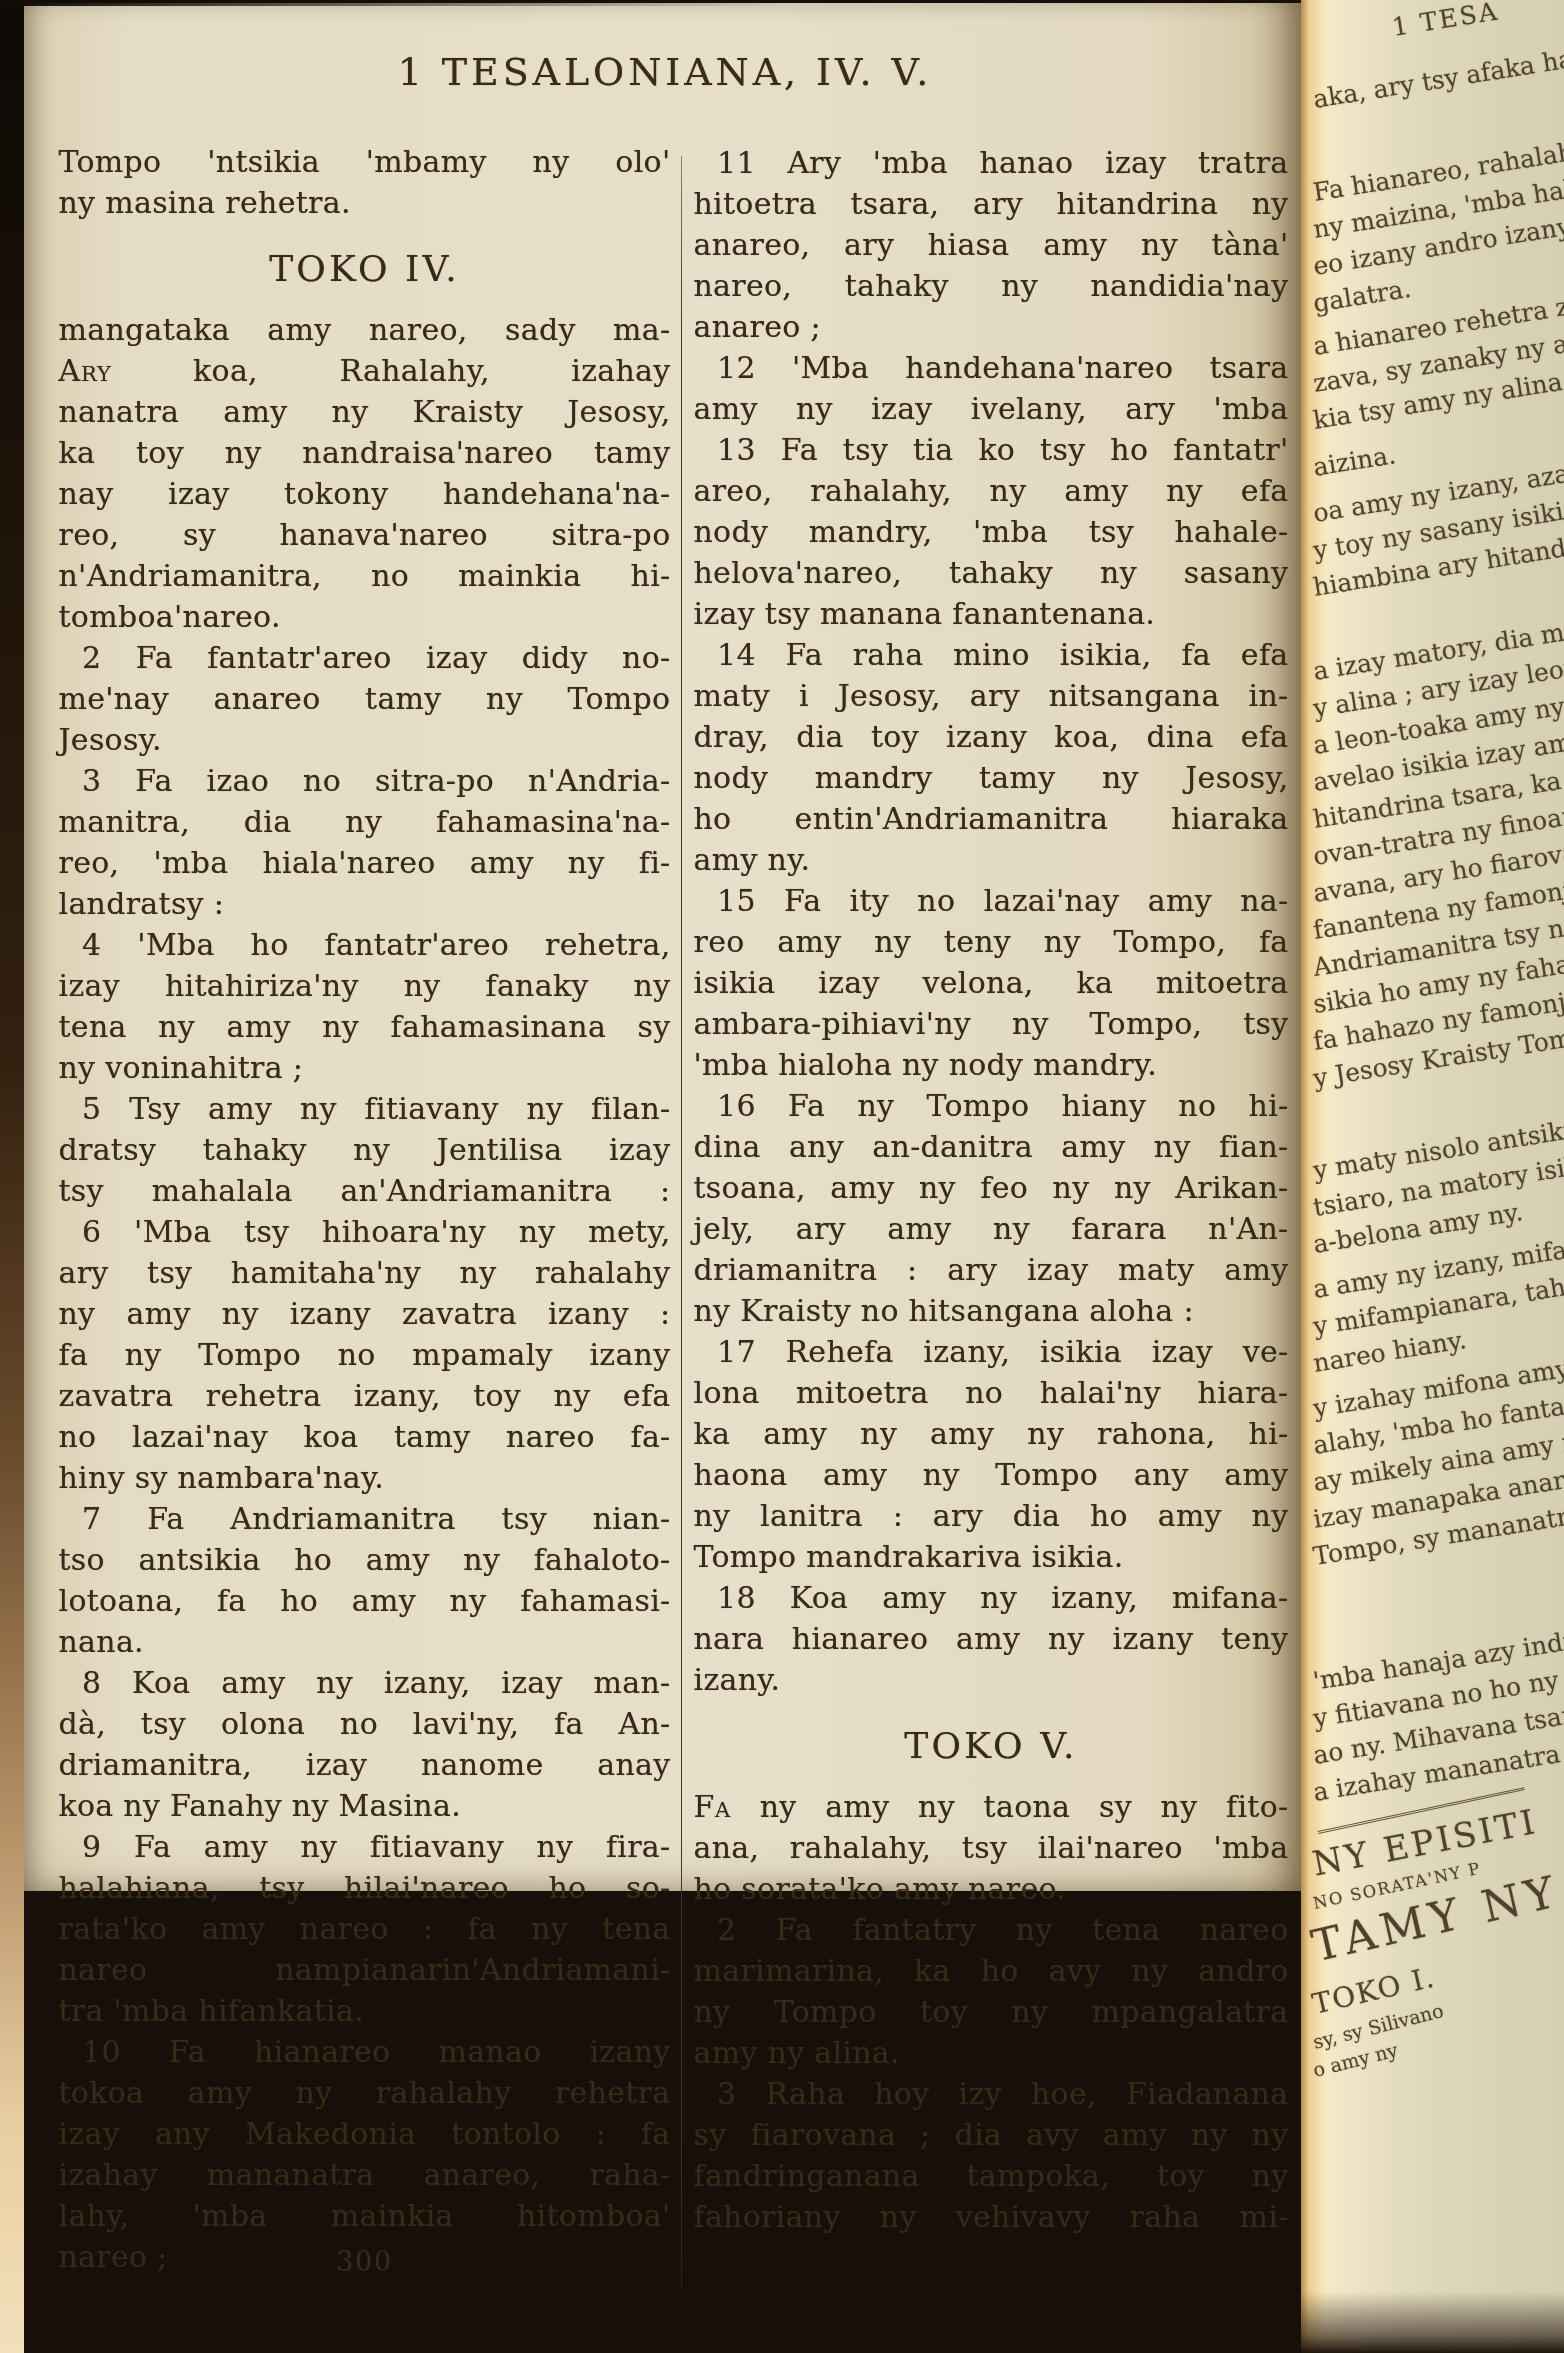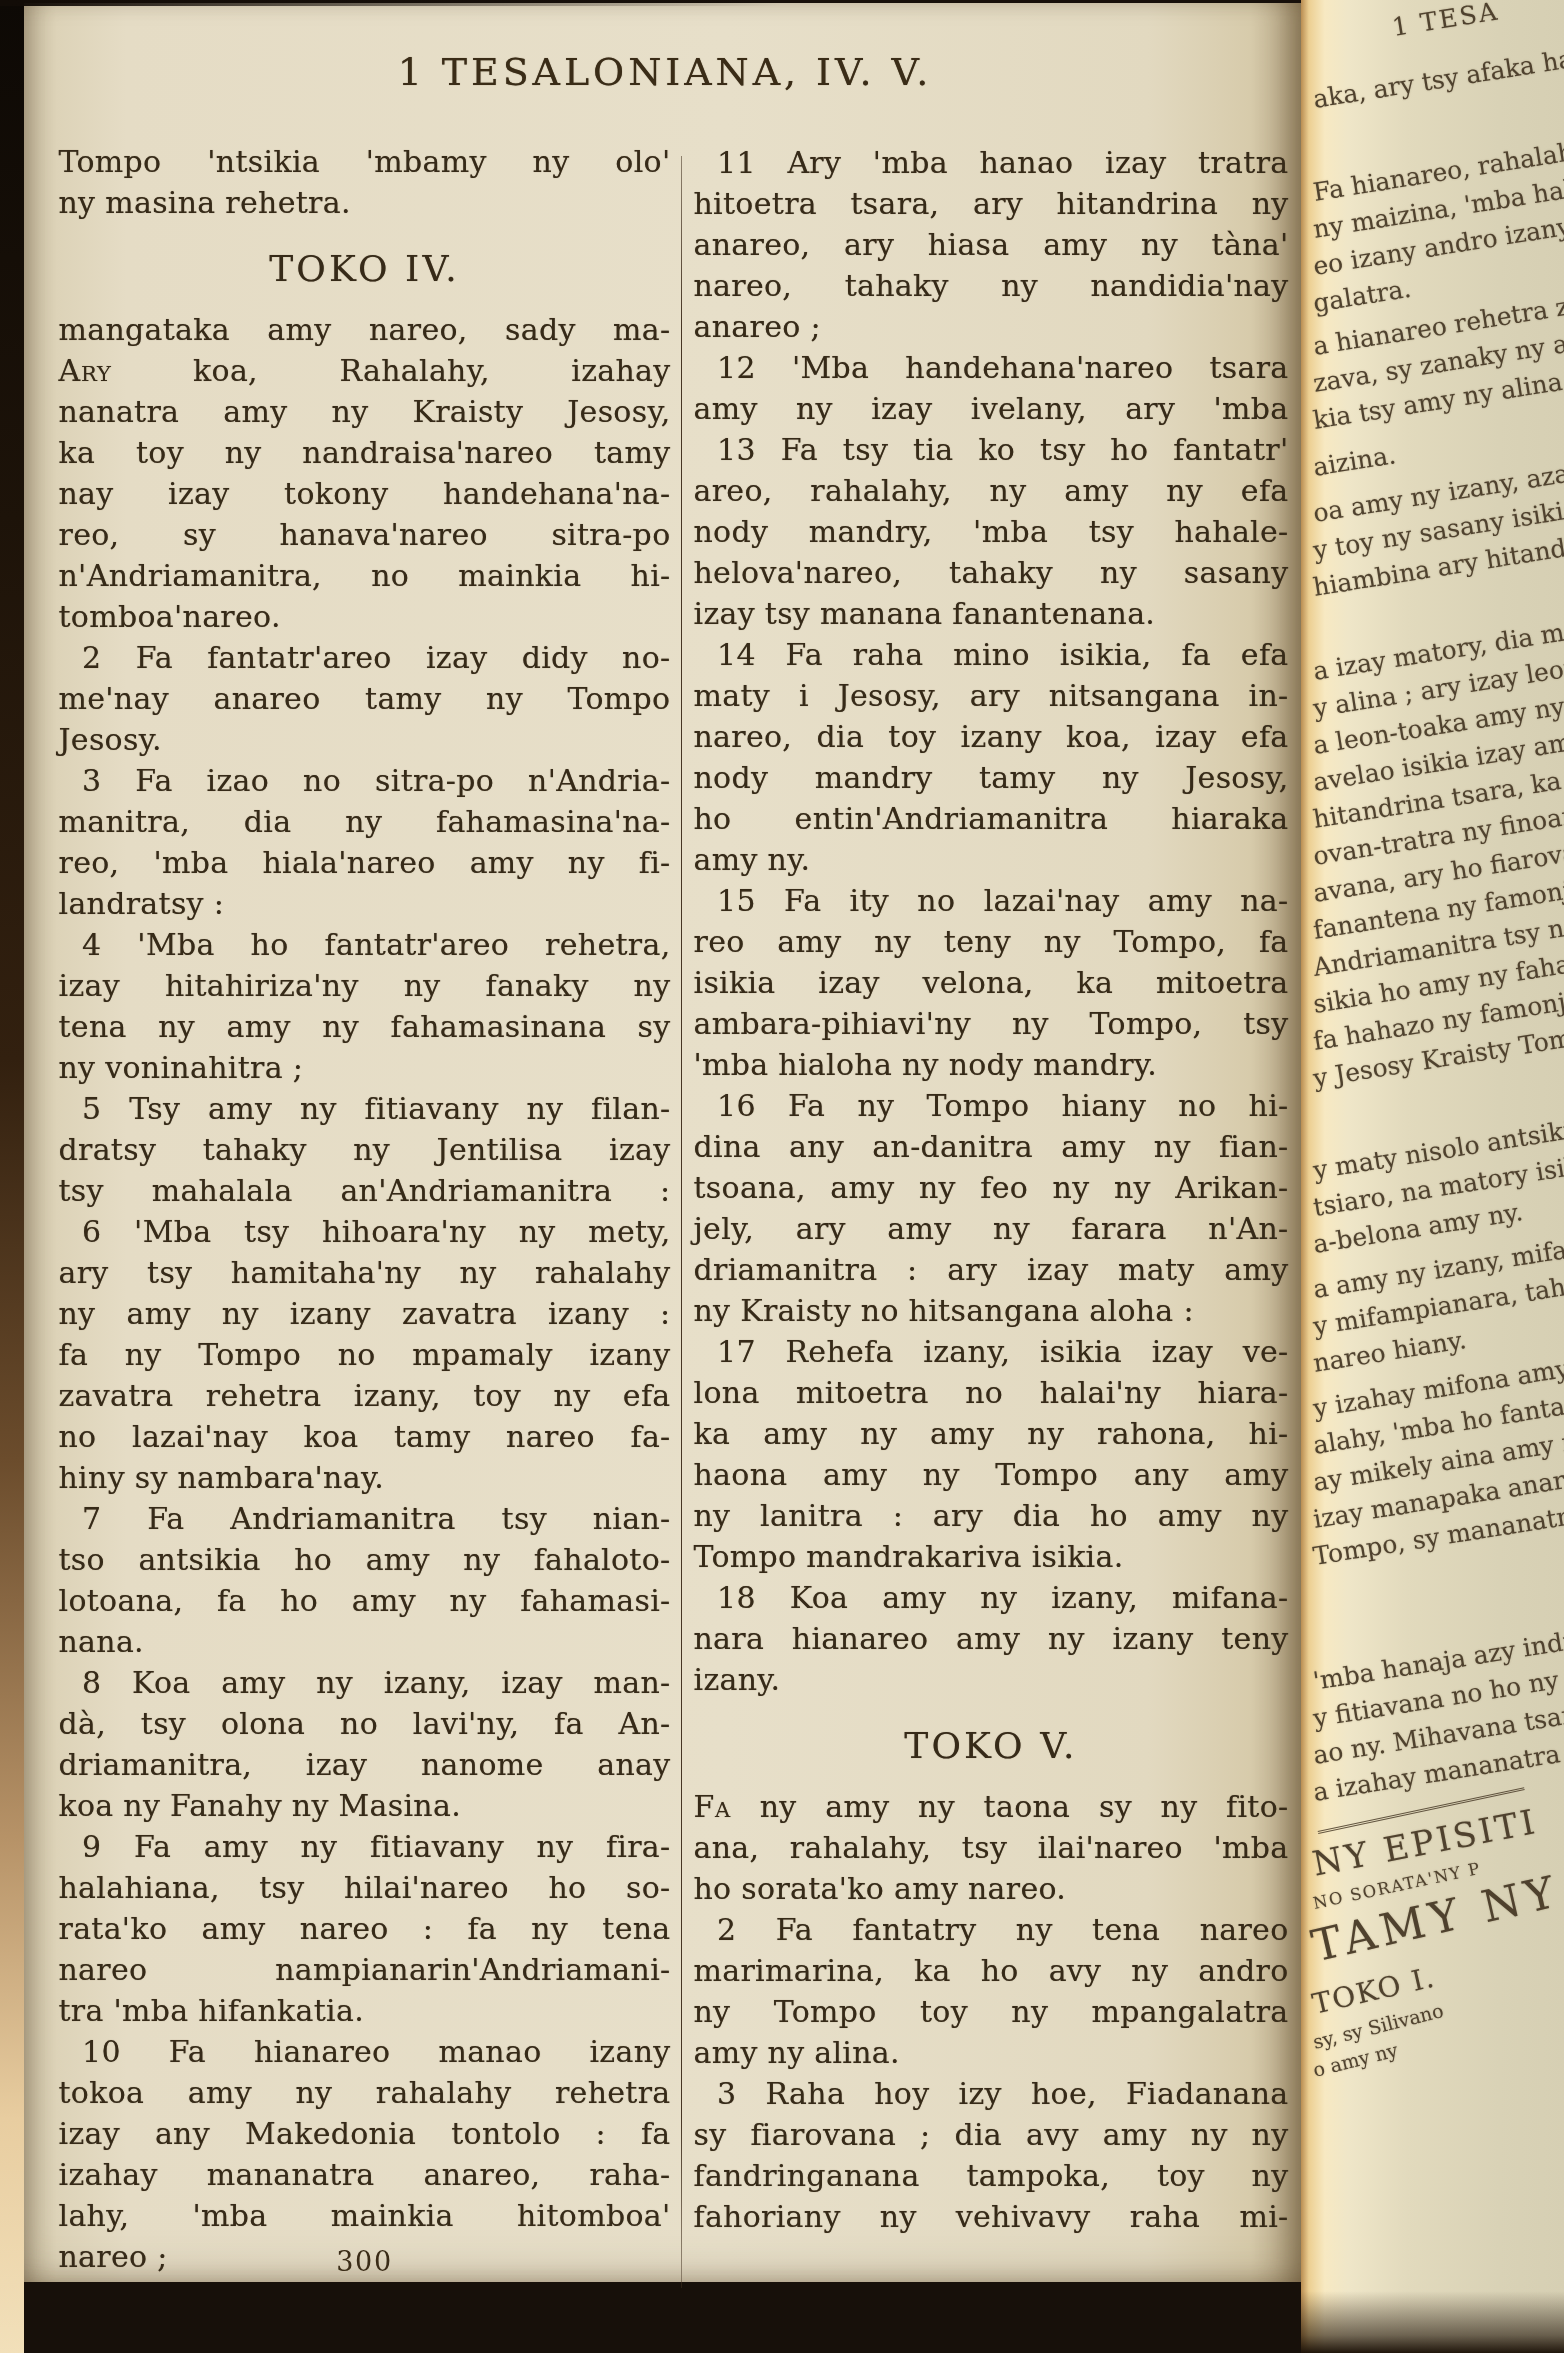--- a/index.html
+++ b/index.html
@@ -6,21 +6,21 @@
   .screenshot{position:relative;width:1565px;height:2354px;overflow:hidden;
     background:#17100a;font-family:"DejaVu Serif","Liberation Serif",serif;}
 
   
   .photo-edge-left{position:absolute;left:0;top:0;width:23.5px;height:2354px;
     background:linear-gradient(180deg,#0d0905 0%,#1d1309 22%,#32200f 45%,#6b4c2c 62%,#b69267 78%,#e8cda0 90%,#f2e0ba 100%);}
   .photo-edge-top{position:absolute;left:0;top:0;width:782px;height:6.3px;
     background:linear-gradient(90deg,#120c07 0%,rgba(18,12,7,0) 100%);}
 
   
-  .page{position:absolute;left:23.5px;top:3.1px;width:1277px;height:2279px;
+  .page{position:absolute;left:23.5px;top:3.1px;width:1277px;height:1888px;
     background:linear-gradient(90deg,#cdc2a5 0%,#ddd3b8 2.5%,#e5dcc5 8%,#e7dfc9 55%,#e2d9c0 88%,#d7cbab 96%,#b6a685 100%);
     box-shadow:inset -23.5px 0 31px -14px rgba(80,60,30,.55),inset 15.6px 0 27px -12.5px rgba(60,40,20,.4),inset 0 -31px 47px -31px rgba(90,70,40,.35);
     color:#362a18;}
   .book-header{position:absolute;top:47px;left:31px;width:1221px;text-align:center;
     font-size:38px;letter-spacing:3.9px;color:#3a2c17;text-shadow:0 0 0.8px rgba(58,44,23,.7);}
   .col{position:absolute;font-size:30px;line-height:41px;letter-spacing:0.3px;
     text-shadow:0 0 0.8px rgba(54,42,24,.55);}
   .col-left{left:35px;top:138px;width:612px;}
   .col-right{left:670px;top:139px;width:595px;}
   .line{text-align:justify;text-align-last:justify;white-space:normal;}
@@ -120,21 +120,21 @@
         <div class="line nj">anareo ;</div>
         <div class="line ind">12 'Mba handehana'nareo tsara</div>
         <div class="line">amy ny izay ivelany, ary 'mba</div>
         <div class="line ind">13 Fa tsy tia ko tsy ho fantatr'</div>
         <div class="line">areo, rahalahy, ny amy ny efa</div>
         <div class="line">nody mandry, 'mba tsy hahale-</div>
         <div class="line">helova'nareo, tahaky ny sasany</div>
         <div class="line nj">izay tsy manana fanantenana.</div>
         <div class="line ind">14 Fa raha mino isikia, fa efa</div>
         <div class="line">maty i Jesosy, ary nitsangana in-</div>
-        <div class="line">nareo, dia toy izany koa, izay efa</div>
+        <div class="line">dray, dia toy izany koa, dina efa</div>
         <div class="line">nody mandry tamy ny Jesosy,</div>
         <div class="line">ho entin'Andriamanitra hiaraka</div>
         <div class="line nj">amy ny.</div>
         <div class="line ind">15 Fa ity no lazai'nay amy na-</div>
         <div class="line">reo amy ny teny ny Tompo, fa</div>
         <div class="line">isikia izay velona, ka mitoetra</div>
         <div class="line">ambara-pihiavi'ny ny Tompo, tsy</div>
         <div class="line nj">'mba hialoha ny nody mandry.</div>
         <div class="line ind">16 Fa ny Tompo hiany no hi-</div>
         <div class="line">dina any an-danitra amy ny fian-</div>

